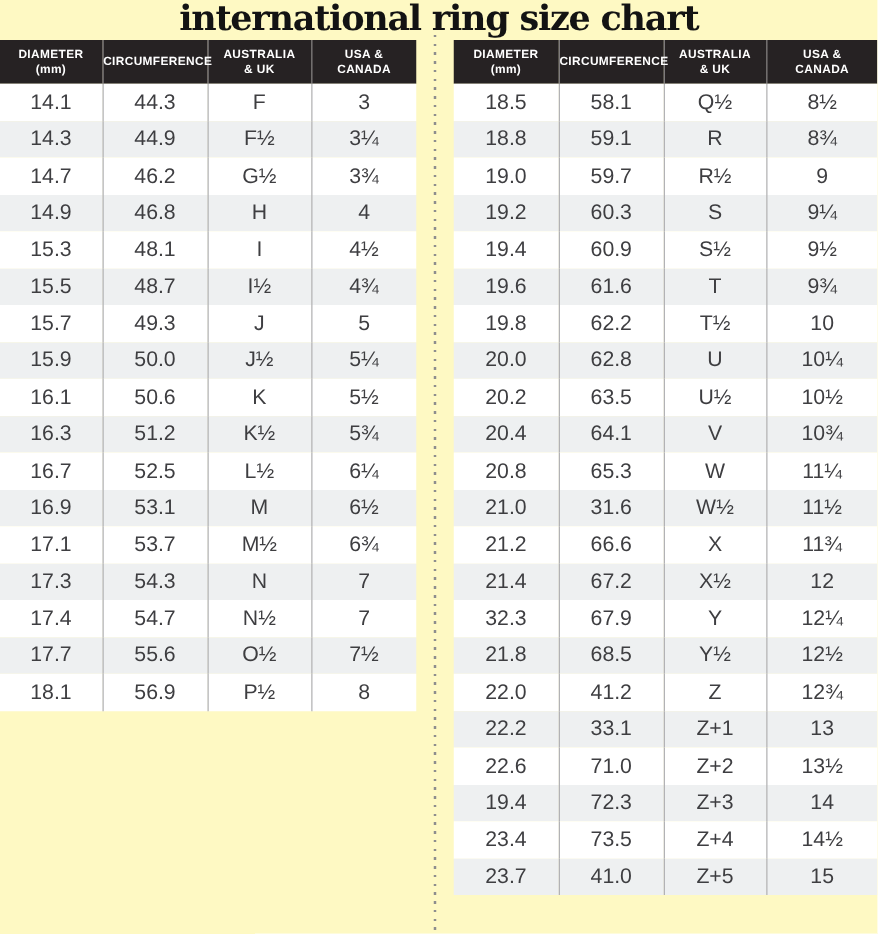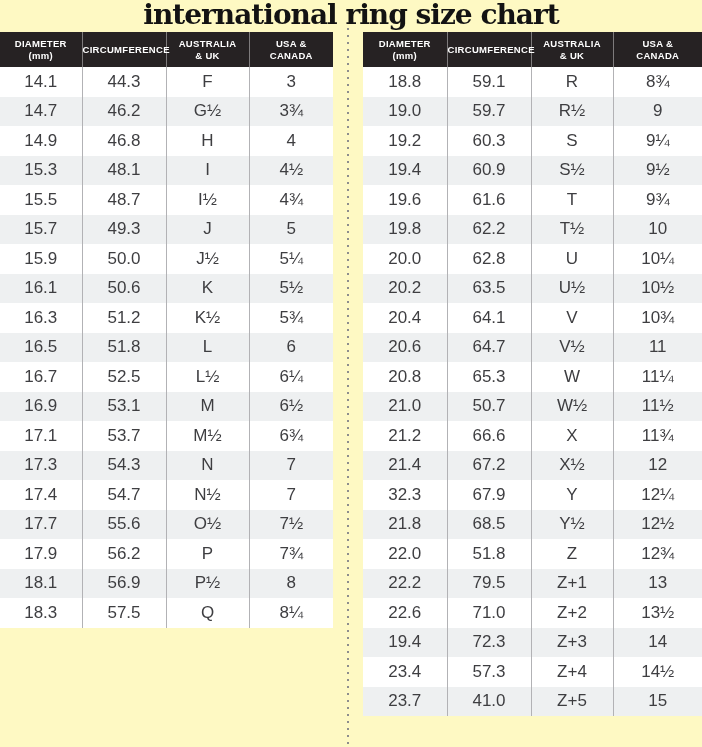--- a/index.html
+++ b/index.html
@@ -102,20 +102,26 @@
           </tr>
         </thead>
       <tbody>
           <tr>
             <td>14.1</td>
             <td>44.3</td>
             <td>F</td>
             <td>3</td>
           </tr>
           <tr>
+            <td>14.3</td>
+            <td>44.9</td>
+            <td>F½</td>
+            <td>3¼</td>
+          </tr>
+          <tr>
             <td>14.7</td>
             <td>46.2</td>
             <td>G½</td>
             <td>3¾</td>
           </tr>
           <tr>
             <td>14.9</td>
             <td>46.8</td>
             <td>H</td>
             <td>4</td>
@@ -150,26 +156,20 @@
             <td>K</td>
             <td>5½</td>
           </tr>
           <tr>
             <td>16.3</td>
             <td>51.2</td>
             <td>K½</td>
             <td>5¾</td>
           </tr>
           <tr>
-            <td>16.5</td>
-            <td>51.8</td>
-            <td>L</td>
-            <td>6</td>
-          </tr>
-          <tr>
             <td>16.7</td>
             <td>52.5</td>
             <td>L½</td>
             <td>6¼</td>
           </tr>
           <tr>
             <td>16.9</td>
             <td>53.1</td>
             <td>M</td>
             <td>6½</td>
@@ -192,36 +192,24 @@
             <td>N½</td>
             <td>7</td>
           </tr>
           <tr>
             <td>17.7</td>
             <td>55.6</td>
             <td>O½</td>
             <td>7½</td>
           </tr>
           <tr>
-            <td>17.9</td>
-            <td>56.2</td>
-            <td>P</td>
-            <td>7¾</td>
-          </tr>
-          <tr>
             <td>18.1</td>
             <td>56.9</td>
             <td>P½</td>
             <td>8</td>
-          </tr>
-          <tr>
-            <td>18.3</td>
-            <td>57.5</td>
-            <td>Q</td>
-            <td>8¼</td>
           </tr>
         </tbody>
     </table>
 
     <div class="divider">
       <div class="dots"></div>
     </div>
 
     <table class="ring-table t-right">
       <colgroup>
@@ -233,20 +221,26 @@
       <thead>
           <tr>
             <th>DIAMETER<br>(mm)</th>
             <th>CIRCUMFERENCE</th>
             <th>AUSTRALIA<br>&amp; UK</th>
             <th>USA &amp;<br>CANADA</th>
           </tr>
         </thead>
       <tbody>
           <tr>
+            <td>18.5</td>
+            <td>58.1</td>
+            <td>Q½</td>
+            <td>8½</td>
+          </tr>
+          <tr>
             <td>18.8</td>
             <td>59.1</td>
             <td>R</td>
             <td>8¾</td>
           </tr>
           <tr>
             <td>19.0</td>
             <td>59.7</td>
             <td>R½</td>
             <td>9</td>
@@ -287,34 +281,28 @@
             <td>U½</td>
             <td>10½</td>
           </tr>
           <tr>
             <td>20.4</td>
             <td>64.1</td>
             <td>V</td>
             <td>10¾</td>
           </tr>
           <tr>
-            <td>20.6</td>
-            <td>64.7</td>
-            <td>V½</td>
-            <td>11</td>
-          </tr>
-          <tr>
             <td>20.8</td>
             <td>65.3</td>
             <td>W</td>
             <td>11¼</td>
           </tr>
           <tr>
             <td>21.0</td>
-            <td>50.7</td>
+            <td>31.6</td>
             <td>W½</td>
             <td>11½</td>
           </tr>
           <tr>
             <td>21.2</td>
             <td>66.6</td>
             <td>X</td>
             <td>11¾</td>
           </tr>
           <tr>
@@ -330,45 +318,45 @@
             <td>12¼</td>
           </tr>
           <tr>
             <td>21.8</td>
             <td>68.5</td>
             <td>Y½</td>
             <td>12½</td>
           </tr>
           <tr>
             <td>22.0</td>
-            <td>51.8</td>
+            <td>41.2</td>
             <td>Z</td>
             <td>12¾</td>
           </tr>
           <tr>
             <td>22.2</td>
-            <td>79.5</td>
+            <td>33.1</td>
             <td>Z+1</td>
             <td>13</td>
           </tr>
           <tr>
             <td>22.6</td>
             <td>71.0</td>
             <td>Z+2</td>
             <td>13½</td>
           </tr>
           <tr>
             <td>19.4</td>
             <td>72.3</td>
             <td>Z+3</td>
             <td>14</td>
           </tr>
           <tr>
             <td>23.4</td>
-            <td>57.3</td>
+            <td>73.5</td>
             <td>Z+4</td>
             <td>14½</td>
           </tr>
           <tr>
             <td>23.7</td>
             <td>41.0</td>
             <td>Z+5</td>
             <td>15</td>
           </tr>
         </tbody>

